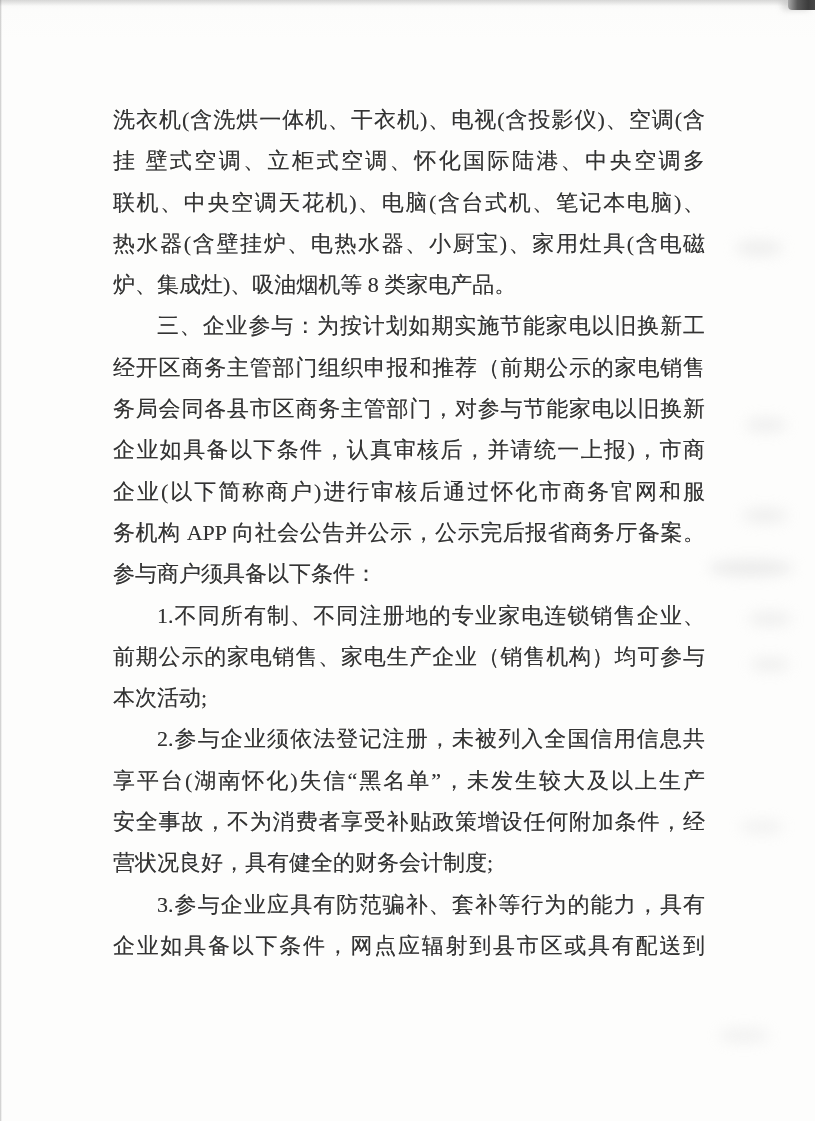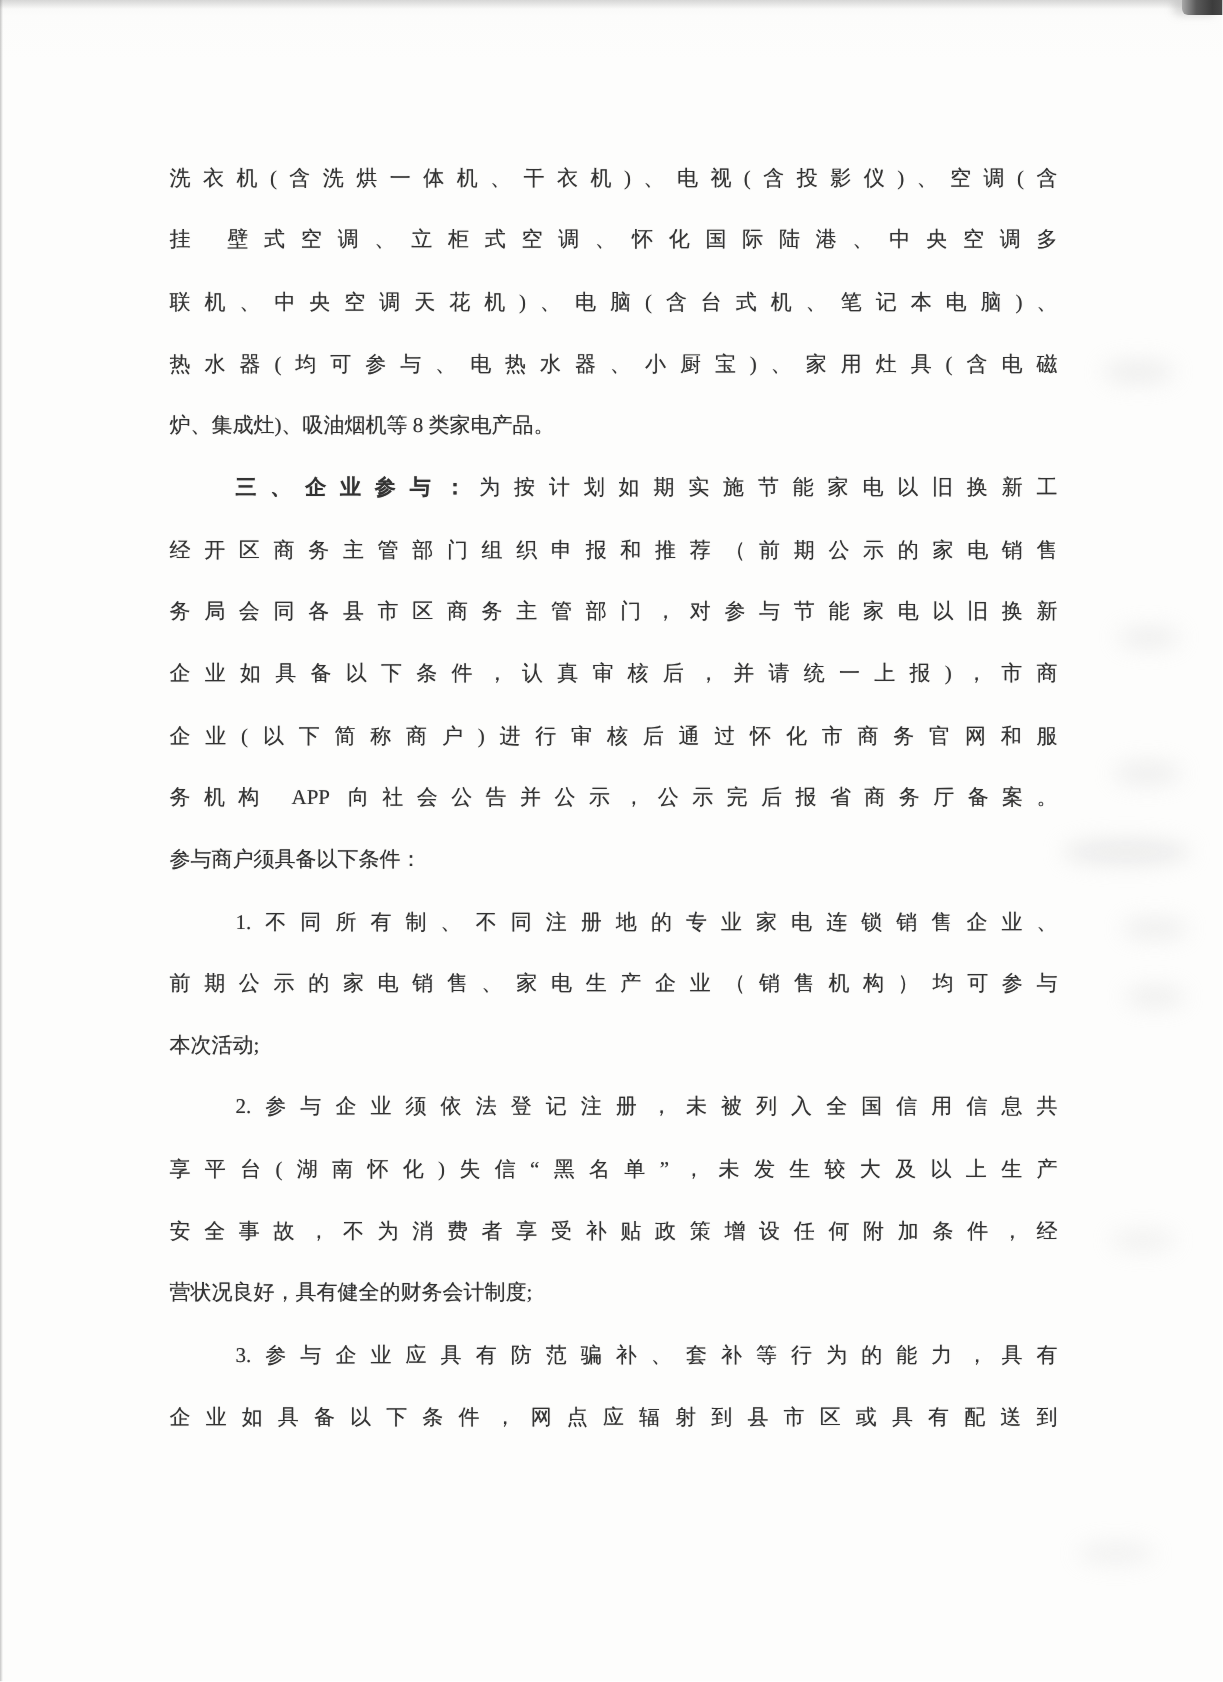--- a/index.html
+++ b/index.html
@@ -30,41 +30,41 @@
     border-bottom-left-radius:4px;
     box-shadow:-6px 0 6px rgba(150,150,150,.35);
   }
   .smudge{
     position:absolute;background:#d9d9d9;opacity:.40;filter:blur(7px);
     border-radius:50%;pointer-events:none;
   }
   
   .textblock{
     position:absolute;left:113px;top:99px;width:592px;
-    font-size:14px;color:#333333;
+    font-size:22px;color:#333333;
     text-shadow:0 0 .6px rgba(60,60,60,.55);
   }
   .line{
     height:41.3px;line-height:41.3px;
     white-space:normal;overflow:visible;
   }
   .j{text-align:justify;text-align-last:justify;text-justify:inter-character;}
   .ind{padding-left:44px;}
-  .b{font-weight:bold;}
+  .b{font-weight:normal;}
 </style>
 </head>
 <body>
 
 <div class="sheet">
 
   <div class="textblock">
     <div class="line j"><span>洗衣机(含洗烘一体机、干衣机)、电视(含投影仪)、空调(含</span></div>
     <div class="line j"><span>挂 壁式空调、立柜式空调、怀化国际陆港、中央空调多</span></div>
     <div class="line j"><span>联机、中央空调天花机)、电脑(含台式机、笔记本电脑)、</span></div>
-    <div class="line j"><span>热水器(均可参与、电热水器、小厨宝)、家用灶具(含电磁</span></div>
+    <div class="line j"><span>热水器(含壁挂炉、电热水器、小厨宝)、家用灶具(含电磁</span></div>
     <div class="line"><span>炉、集成灶)、吸油烟机等 8 类家电产品。</span></div>
     <div class="line j ind"><span class="b">三、企业参与：</span><span>为按计划如期实施节能家电以旧换新工</span></div>
     <div class="line j"><span>经开区商务主管部门组织申报和推荐（前期公示的家电销售</span></div>
     <div class="line j"><span>务局会同各县市区商务主管部门，对参与节能家电以旧换新</span></div>
     <div class="line j"><span>企业如具备以下条件，认真审核后，并请统一上报)，市商</span></div>
     <div class="line j"><span>企业(以下简称商户)进行审核后通过怀化市商务官网和服</span></div>
     <div class="line j"><span>务机构 APP 向社会公告并公示，公示完后报省商务厅备案。</span></div>
     <div class="line"><span>参与商户须具备以下条件：</span></div>
     <div class="line j ind"><span>1.不同所有制、不同注册地的专业家电连锁销售企业、</span></div>
     <div class="line j"><span>前期公示的家电销售、家电生产企业（销售机构）均可参与</span></div>

